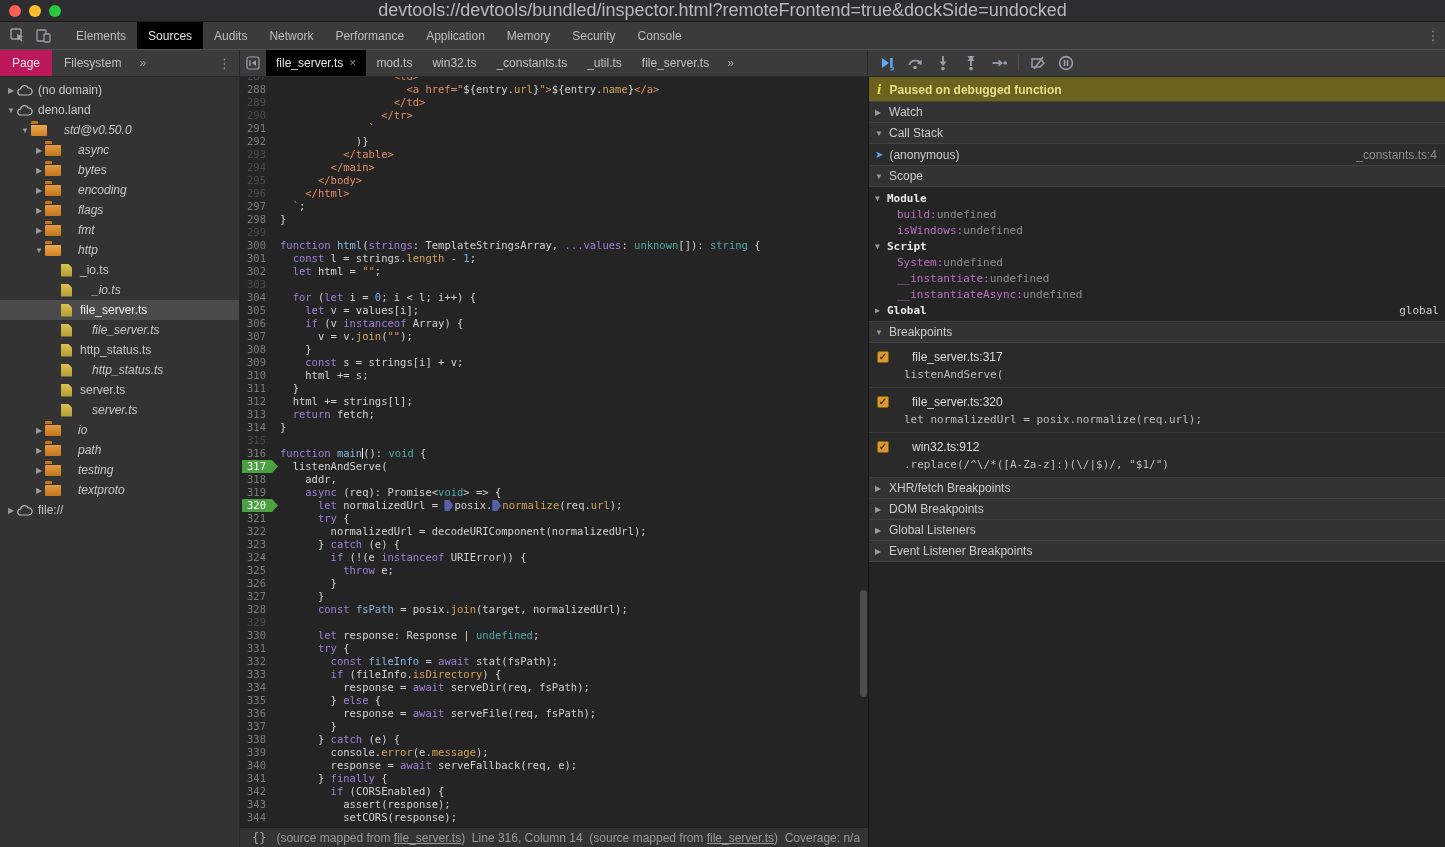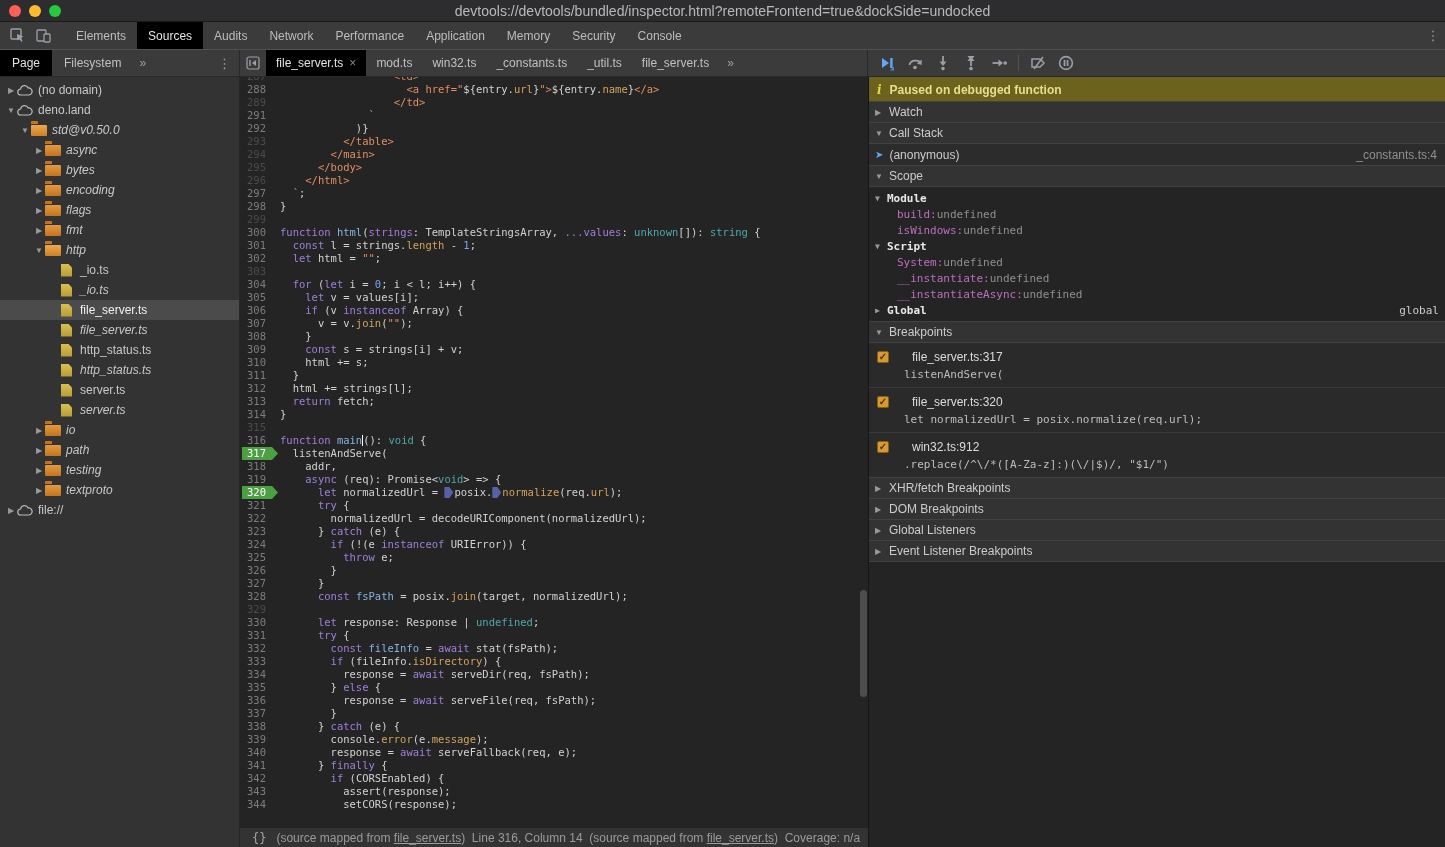--- a/index.html
+++ b/index.html
@@ -2,42 +2,42 @@
 <html><head>
 <meta charset="utf-8">
 <style>
   * { margin:0; padding:0; box-sizing:border-box; }
   html,body { width:1445px; height:847px; overflow:hidden; background:#242424;
     font-family:"Liberation Sans", sans-serif; -webkit-font-smoothing:antialiased; }
 
   
   .titlebar { height:22px; background:#2d2d2f; position:relative; display:flex;
     align-items:center; justify-content:center; border-bottom:1px solid #1a1a1a; }
-  .titlebar .title { font-size:14px; color:#b9b9b9; }
+  .titlebar .title { font-size:18px; color:#b9b9b9; }
   .lights { position:absolute; left:9px; top:5px; display:flex; gap:8px; }
   .light { width:12px; height:12px; border-radius:50%; }
   .light.red { background:#ff5f57; } .light.yellow { background:#febc2e; } .light.green { background:#28c840; }
 
   
   .toolbar { height:28px; background:#3b3b3c; display:flex; align-items:stretch;
     border-bottom:1px solid #515151; }
   .tool-icons { display:flex; align-items:center; padding:0 4px; }
   .tool-btn { width:26px; height:24px; display:flex; align-items:center; justify-content:center; color:#9aa0a6; }
   .vdiv { width:1px; background:#525252; margin:3px 2px; }
   .main-tabs { display:flex; align-items:stretch; }
   .main-tab { padding:0 11px; font-size:12px; color:#bdbdbd; display:flex; align-items:center; cursor:default; }
   .main-tab.active { background:#000; color:#e3e3e3; }
   .toolbar-kebab { margin-left:auto; width:24px; display:flex; align-items:center; justify-content:center;
     color:#9aa0a6; font-size:13px; }
 
   
   .row2 { height:27px; display:flex; background:#3b3b3c; border-bottom:1px solid #282828; }
   .nav-tabs { width:240px; display:flex; align-items:stretch; border-right:1px solid #282828; }
   .nav-tab { padding:0 12px; font-size:12px; color:#c0c0c0; display:flex; align-items:center; }
-  .nav-tab.active { background:#000000; color:#e3e3e3; }
+  .nav-tab.active { background:#be185d; color:#e3e3e3; }
   .nav-overflow { font-size:12px; color:#9aa0a6; display:flex; align-items:center; padding:0 6px; }
   .nav-kebab { margin-left:auto; color:#9aa0a6; font-size:13px; display:flex; align-items:center; padding:0 8px; }
   .editor-tabstrip { width:628px; display:flex; align-items:stretch; border-right:1px solid #282828; }
   .panel-toggle { width:26px; display:flex; align-items:center; justify-content:center; color:#9aa0a6; }
   .ed-tab { padding:0 10px; font-size:12px; color:#c0c0c0; display:flex; align-items:center; gap:6px; white-space:nowrap; }
   .ed-tab.active { background:#000; color:#e3e3e3; }
   .ed-tab .close { color:#8a8a8a; font-size:12px; }
   .ed-overflow { font-size:12px; color:#9aa0a6; display:flex; align-items:center; padding:0 8px; }
   .debug-toolbar { flex:1; display:flex; align-items:center; padding-left:8px; gap:6px; }
   .dbg-btn { width:22px; height:22px; display:flex; align-items:center; justify-content:center; color:#9aa0a6; }
@@ -45,21 +45,21 @@
 
   
   .content { display:flex; height:772px; }
 
   
   .sidebar { width:240px; background:#333333; overflow:hidden; padding-top:3px; border-right:1px solid #282828; }
   .tree-row { height:20px; display:flex; align-items:center; font-size:12px; color:#c8c8c8; white-space:nowrap; }
   .tree-row.selected { background:#4b4b4b; color:#efefef; }
   .tree-row .arrow { width:10px; font-size:8px; color:#9a9a9a; text-align:center; flex:none; }
   .tree-row .t-icon { width:16px; height:13px; margin:0 5px 0 1px; flex:none; position:relative; }
-  .tree-row.italic .label { font-style:italic; }
+  .tree-row.italic .label { font-style:italic;margin-left:12px; }
 
   
   .icon-folder { background:linear-gradient(#e59a3e,#c1751f); border-radius:1px; height:11px; margin-top:1px; }
   .icon-folder:before { content:""; position:absolute; top:-3px; left:0; width:7px; height:3px;
      background:#c1751f; border-radius:1px 1px 0 0; }
   .icon-folder.open { background:linear-gradient(#efa94a,#cd8026); }
   .icon-file { width:11px; height:13px; margin-left:2px;
      background:linear-gradient(#d8c152,#b59c35);
      clip-path:polygon(0 0, 64% 0, 100% 30%, 100% 100%, 0 100%); }
   .cloud-svg { position:absolute; top:0; left:0; }
@@ -412,20 +412,21 @@
         <span class="label">file://</span>
       </div>
     </div>
 
   <div class="editor-col">
     <div class="code-viewport">
       <div class="code-scroller" id="code-lines">
           <div class="code-line"><div class="gutter dim"><span class="num">287</span></div><div class="code-text"><span class="tk-s">                  &lt;td&gt;</span></div></div>
           <div class="code-line"><div class="gutter"><span class="num">288</span></div><div class="code-text"><span class="tk-s">                    &lt;a href="</span><span class="tk-w">${entry.</span><span class="tk-p">url</span><span class="tk-w">}</span><span class="tk-s">"&gt;</span><span class="tk-w">${entry.</span><span class="tk-p">name</span><span class="tk-w">}</span><span class="tk-s">&lt;/a&gt;</span></div></div>
           <div class="code-line"><div class="gutter dim"><span class="num">289</span></div><div class="code-text"><span class="tk-s">                  &lt;/td&gt;</span></div></div>
+          <div class="code-line"><div class="gutter dim"><span class="num">290</span></div><div class="code-text"><span class="tk-s">                &lt;/tr&gt;</span></div></div>
           <div class="code-line"><div class="gutter"><span class="num">291</span></div><div class="code-text"><span class="tk-s">              `</span></div></div>
           <div class="code-line"><div class="gutter"><span class="num">292</span></div><div class="code-text"><span class="tk-w">            )}</span></div></div>
           <div class="code-line"><div class="gutter dim"><span class="num">293</span></div><div class="code-text"><span class="tk-s">          &lt;/table&gt;</span></div></div>
           <div class="code-line"><div class="gutter dim"><span class="num">294</span></div><div class="code-text"><span class="tk-s">        &lt;/main&gt;</span></div></div>
           <div class="code-line"><div class="gutter dim"><span class="num">295</span></div><div class="code-text"><span class="tk-s">      &lt;/body&gt;</span></div></div>
           <div class="code-line"><div class="gutter dim"><span class="num">296</span></div><div class="code-text"><span class="tk-s">    &lt;/html&gt;</span></div></div>
           <div class="code-line"><div class="gutter"><span class="num">297</span></div><div class="code-text"><span class="tk-s">  `</span><span class="tk-w">;</span></div></div>
           <div class="code-line"><div class="gutter"><span class="num">298</span></div><div class="code-text"><span class="tk-w">}</span></div></div>
           <div class="code-line"><div class="gutter dim"><span class="num">299</span></div><div class="code-text"></div></div>
           <div class="code-line"><div class="gutter"><span class="num">300</span></div><div class="code-text"><span class="tk-k">function</span><span class="tk-w"> </span><span class="tk-d">html</span><span class="tk-w">(</span><span class="tk-k">strings</span><span class="tk-w">: TemplateStringsArray, </span><span class="tk-k">...values</span><span class="tk-w">: </span><span class="tk-t">unknown</span><span class="tk-w">[]): </span><span class="tk-t">string</span><span class="tk-w"> {</span></div></div>

